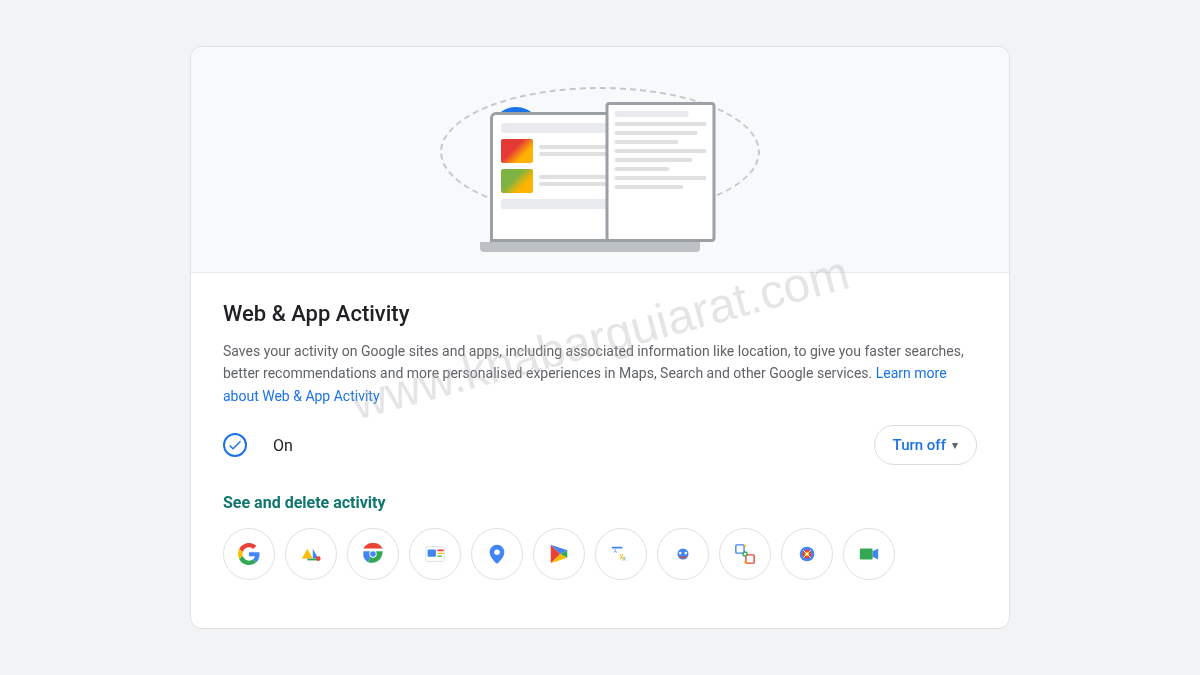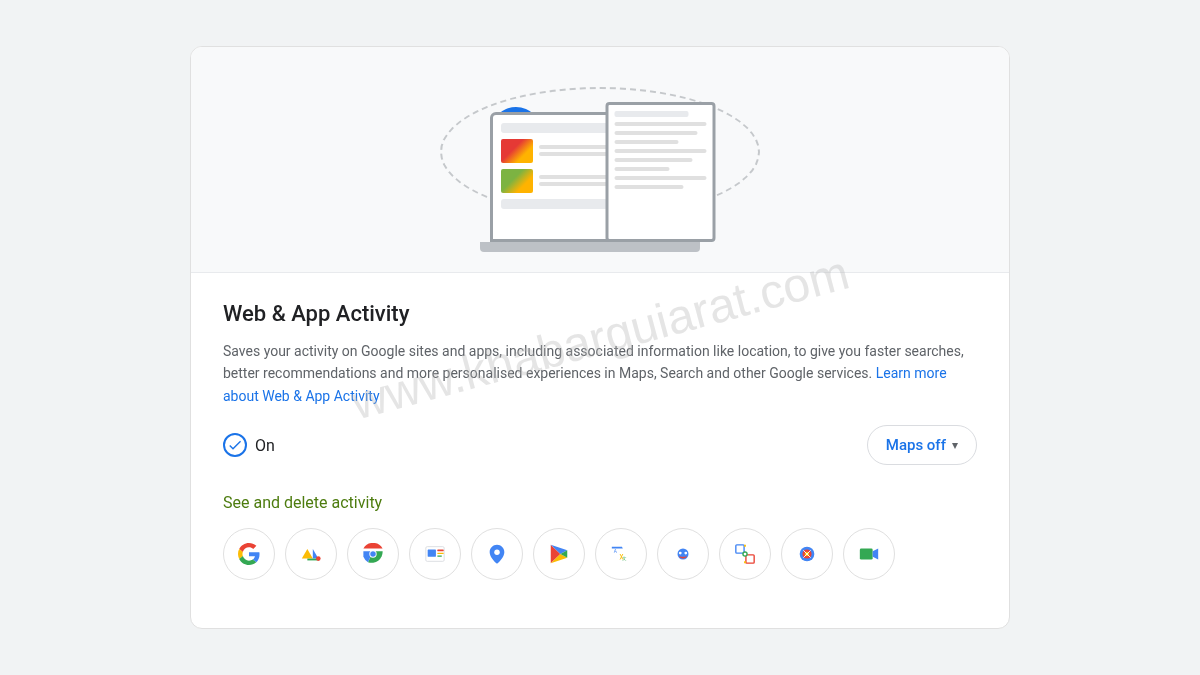--- a/index.html
+++ b/index.html
@@ -184,21 +184,21 @@
     }
     .status-row {
       display: flex;
       align-items: center;
       justify-content: space-between;
       margin-bottom: 28px;
     }
     .status-left {
       display: flex;
       align-items: center;
-      gap: 8px;
+      gap: 26px;
     }
     .check-circle {
       width: 24px;
       height: 24px;
       border-radius: 50%;
       border: 2px solid #1a73e8;
       display: flex;
       align-items: center;
       justify-content: center;
       color: #1a73e8;
@@ -222,22 +222,22 @@
       cursor: pointer;
       font-family: inherit;
     }
     .dropdown-arrow {
       font-size: 12px;
       color: #5f6368;
       margin-left: 2px;
     }
     .see-delete-title {
       font-size: 16px;
-      font-weight: 400;
-      color: #4d7c0f;
+      font-weight: 700;
+      color: #0f766e;
       margin-bottom: 16px;
     }
     .app-icons-row {
       display: flex;
       gap: 10px;
       margin-bottom: 24px;
       flex-wrap: wrap;
     }
     .app-icon-circle {
       width: 52px;
@@ -349,21 +349,21 @@
     <div class="status-row">
       <div class="status-left">
         <div class="check-circle">
           <svg width="16" height="16" viewBox="0 0 24 24" fill="#1a73e8">
             <path d="M9 16.17L4.83 12l-1.42 1.41L9 19 21 7l-1.41-1.41z"></path>
           </svg>
         </div>
         <span class="status-text">On</span>
       </div>
       <button class="turn-off-btn">
-        <span>Maps off</span>
+        <span>Turn off</span>
         <span class="dropdown-arrow">▾</span>
       </button>
     </div>
 
     <div class="see-delete-title">See and delete activity</div>
 
     <div class="app-icons-row">
 
       <div class="app-icon-circle">
         <svg width="22" height="22" viewBox="0 0 48 48">

